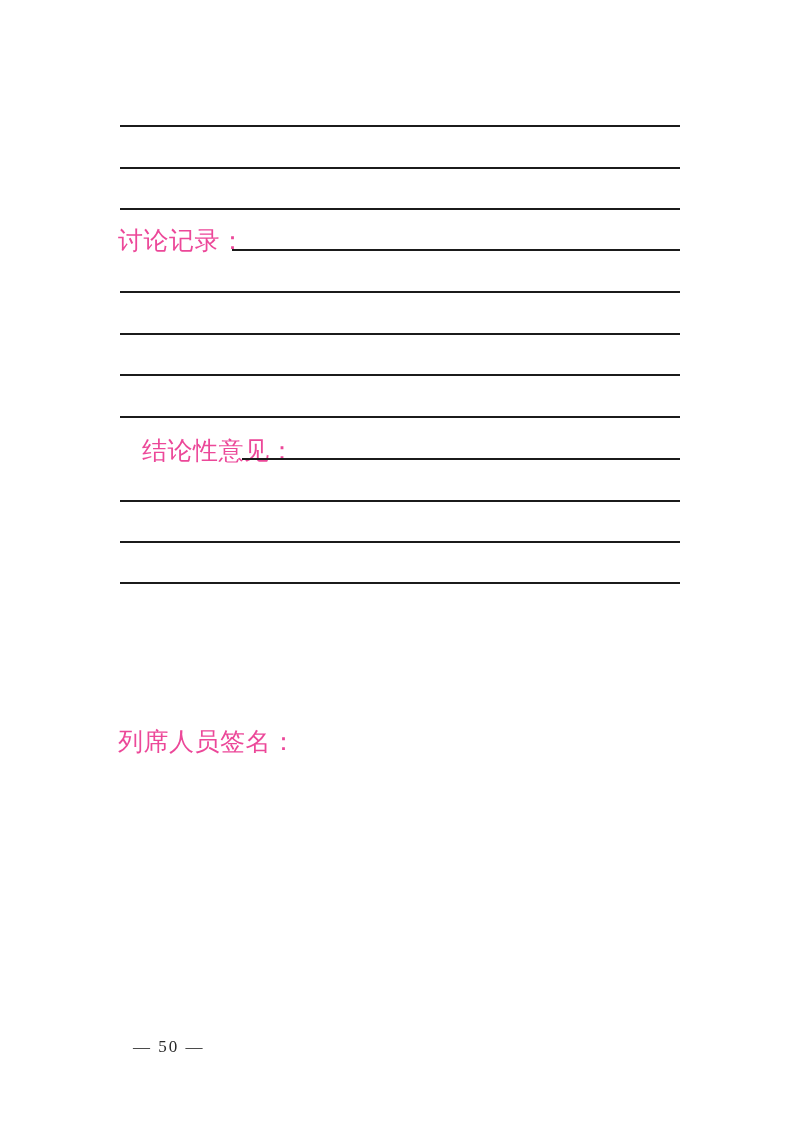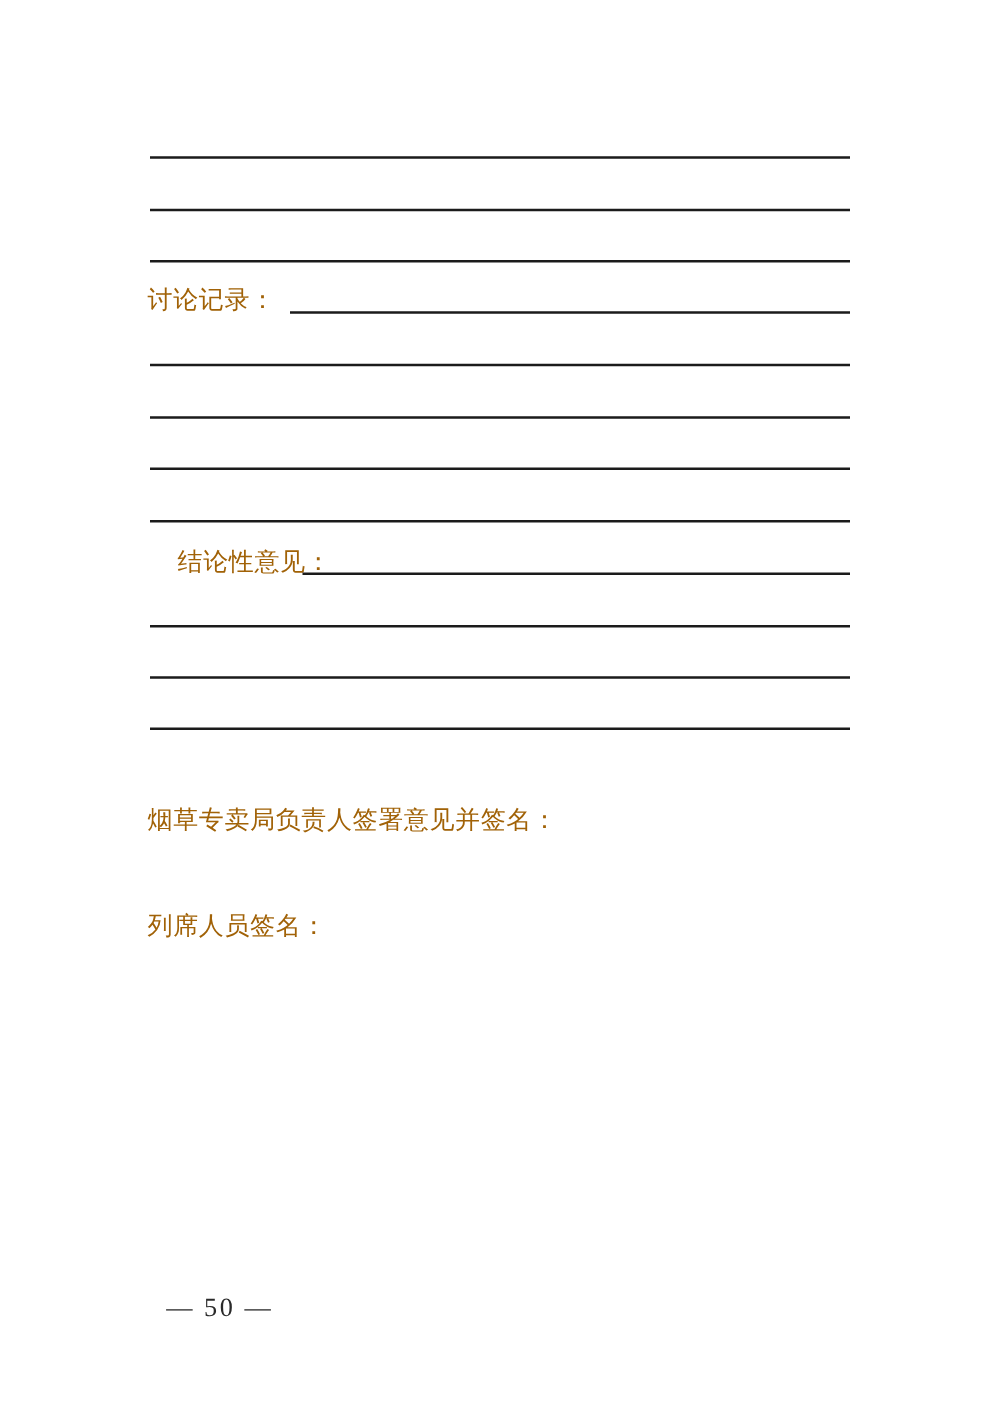--- a/index.html
+++ b/index.html
@@ -21,31 +21,31 @@
     height: 1122px;
     background: #ffffff;
   }
   .rule {
     position: absolute;
     height: 0;
     border-top: 2px solid #1b1b1b;
   }
   .label {
     position: absolute;
-    font-size: 20px;
+    font-size: 25px;
     line-height: 21px;
-    color: #a16207;
+    color: #ec4899;
     white-space: nowrap;
     letter-spacing: 0.5px;
   }
   .pageno {
     position: absolute;
     left: 133px;
     top: 1037px;
-    font-size: 21px;
+    font-size: 17px;
     line-height: 19px;
     color: #2a2a2a;
     letter-spacing: 2px;
     white-space: nowrap;
     font-family: Liberation Serif, serif;
   }
 </style>
 </head>
 <body>
 
@@ -61,18 +61,17 @@
   <div class="rule" style="top:333px; left:120px; width:560px;"></div>
   <div class="rule" style="top:374px; left:120px; width:560px;"></div>
   <div class="rule" style="top:416px; left:120px; width:560px;"></div>
 
   <div class="label" style="left:118px; top:440px;margin-left:24px;">结论性意见：</div>
   <div class="rule" style="top:458px; left:242px; width:438px;"></div>
   <div class="rule" style="top:500px; left:120px; width:560px;"></div>
   <div class="rule" style="top:541px; left:120px; width:560px;"></div>
   <div class="rule" style="top:582px; left:120px; width:560px;"></div>
 
-  <div class="label" style="left:118px; top:646px;">烟草专卖局负责人签署意见并签名：</div>
   <div class="label" style="left:118px; top:731px;">列席人员签名：</div>
 
   <div class="pageno">— 50 —</div>
 
 </div>
 
 </body></html>

